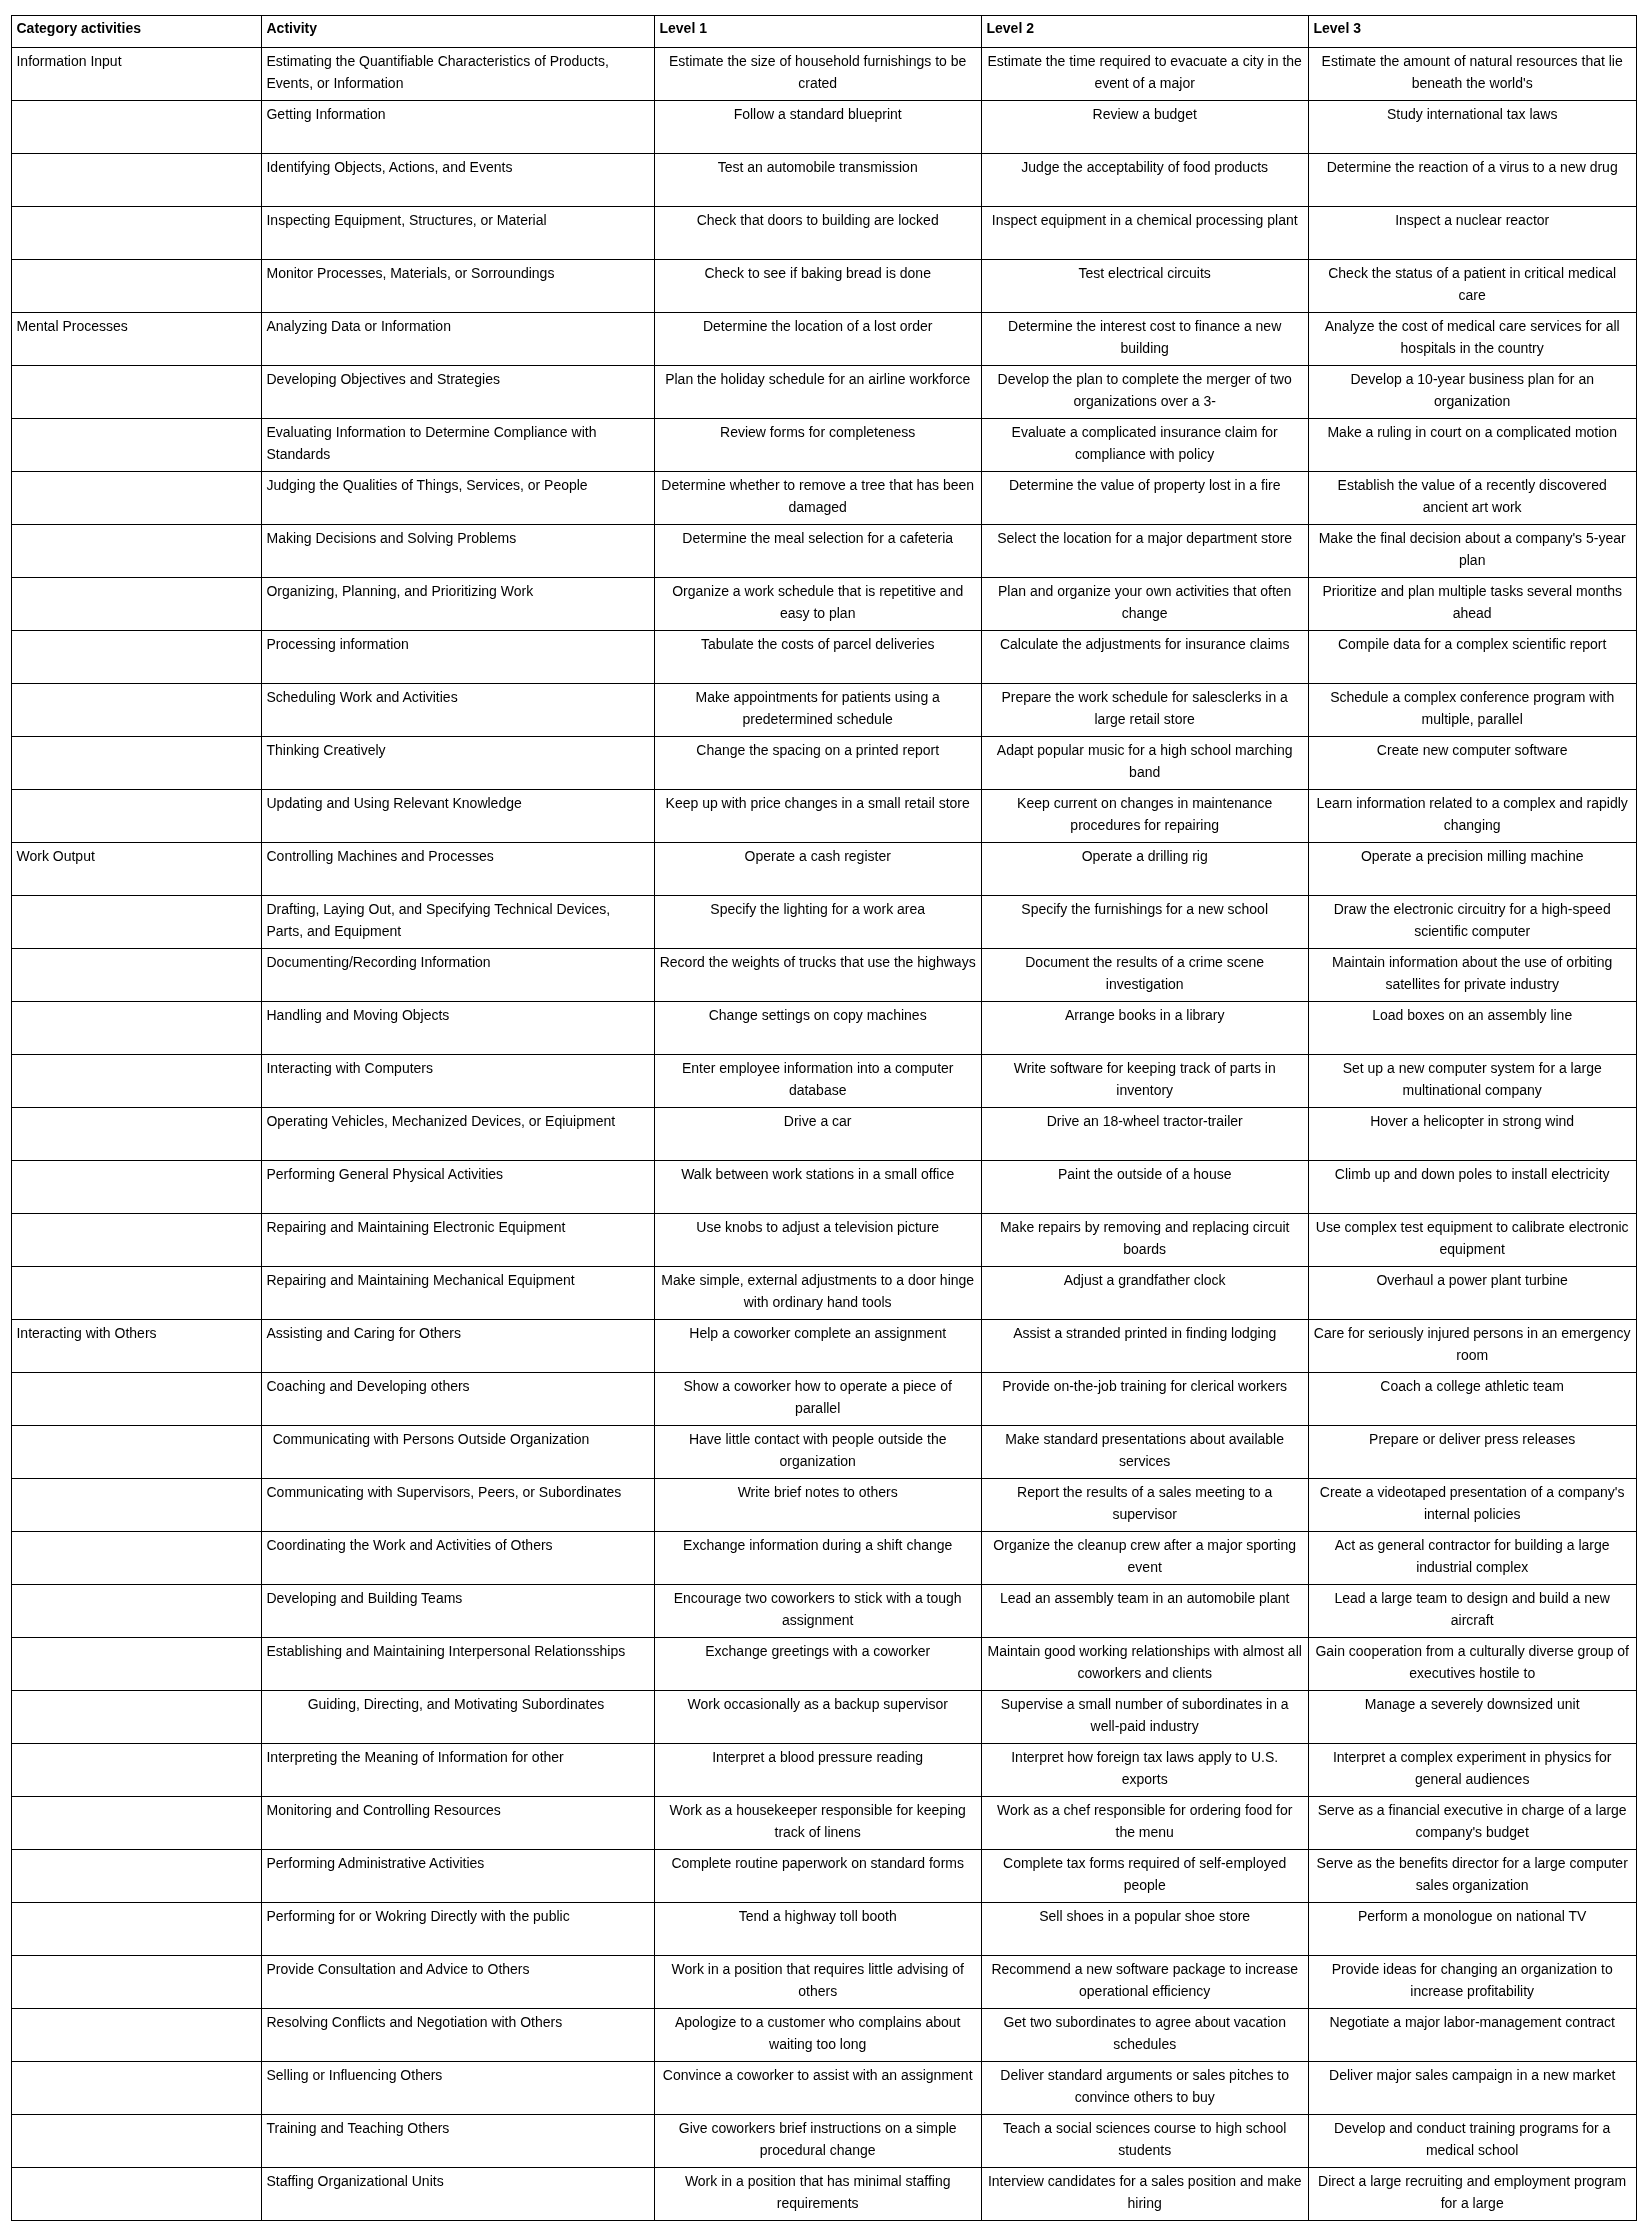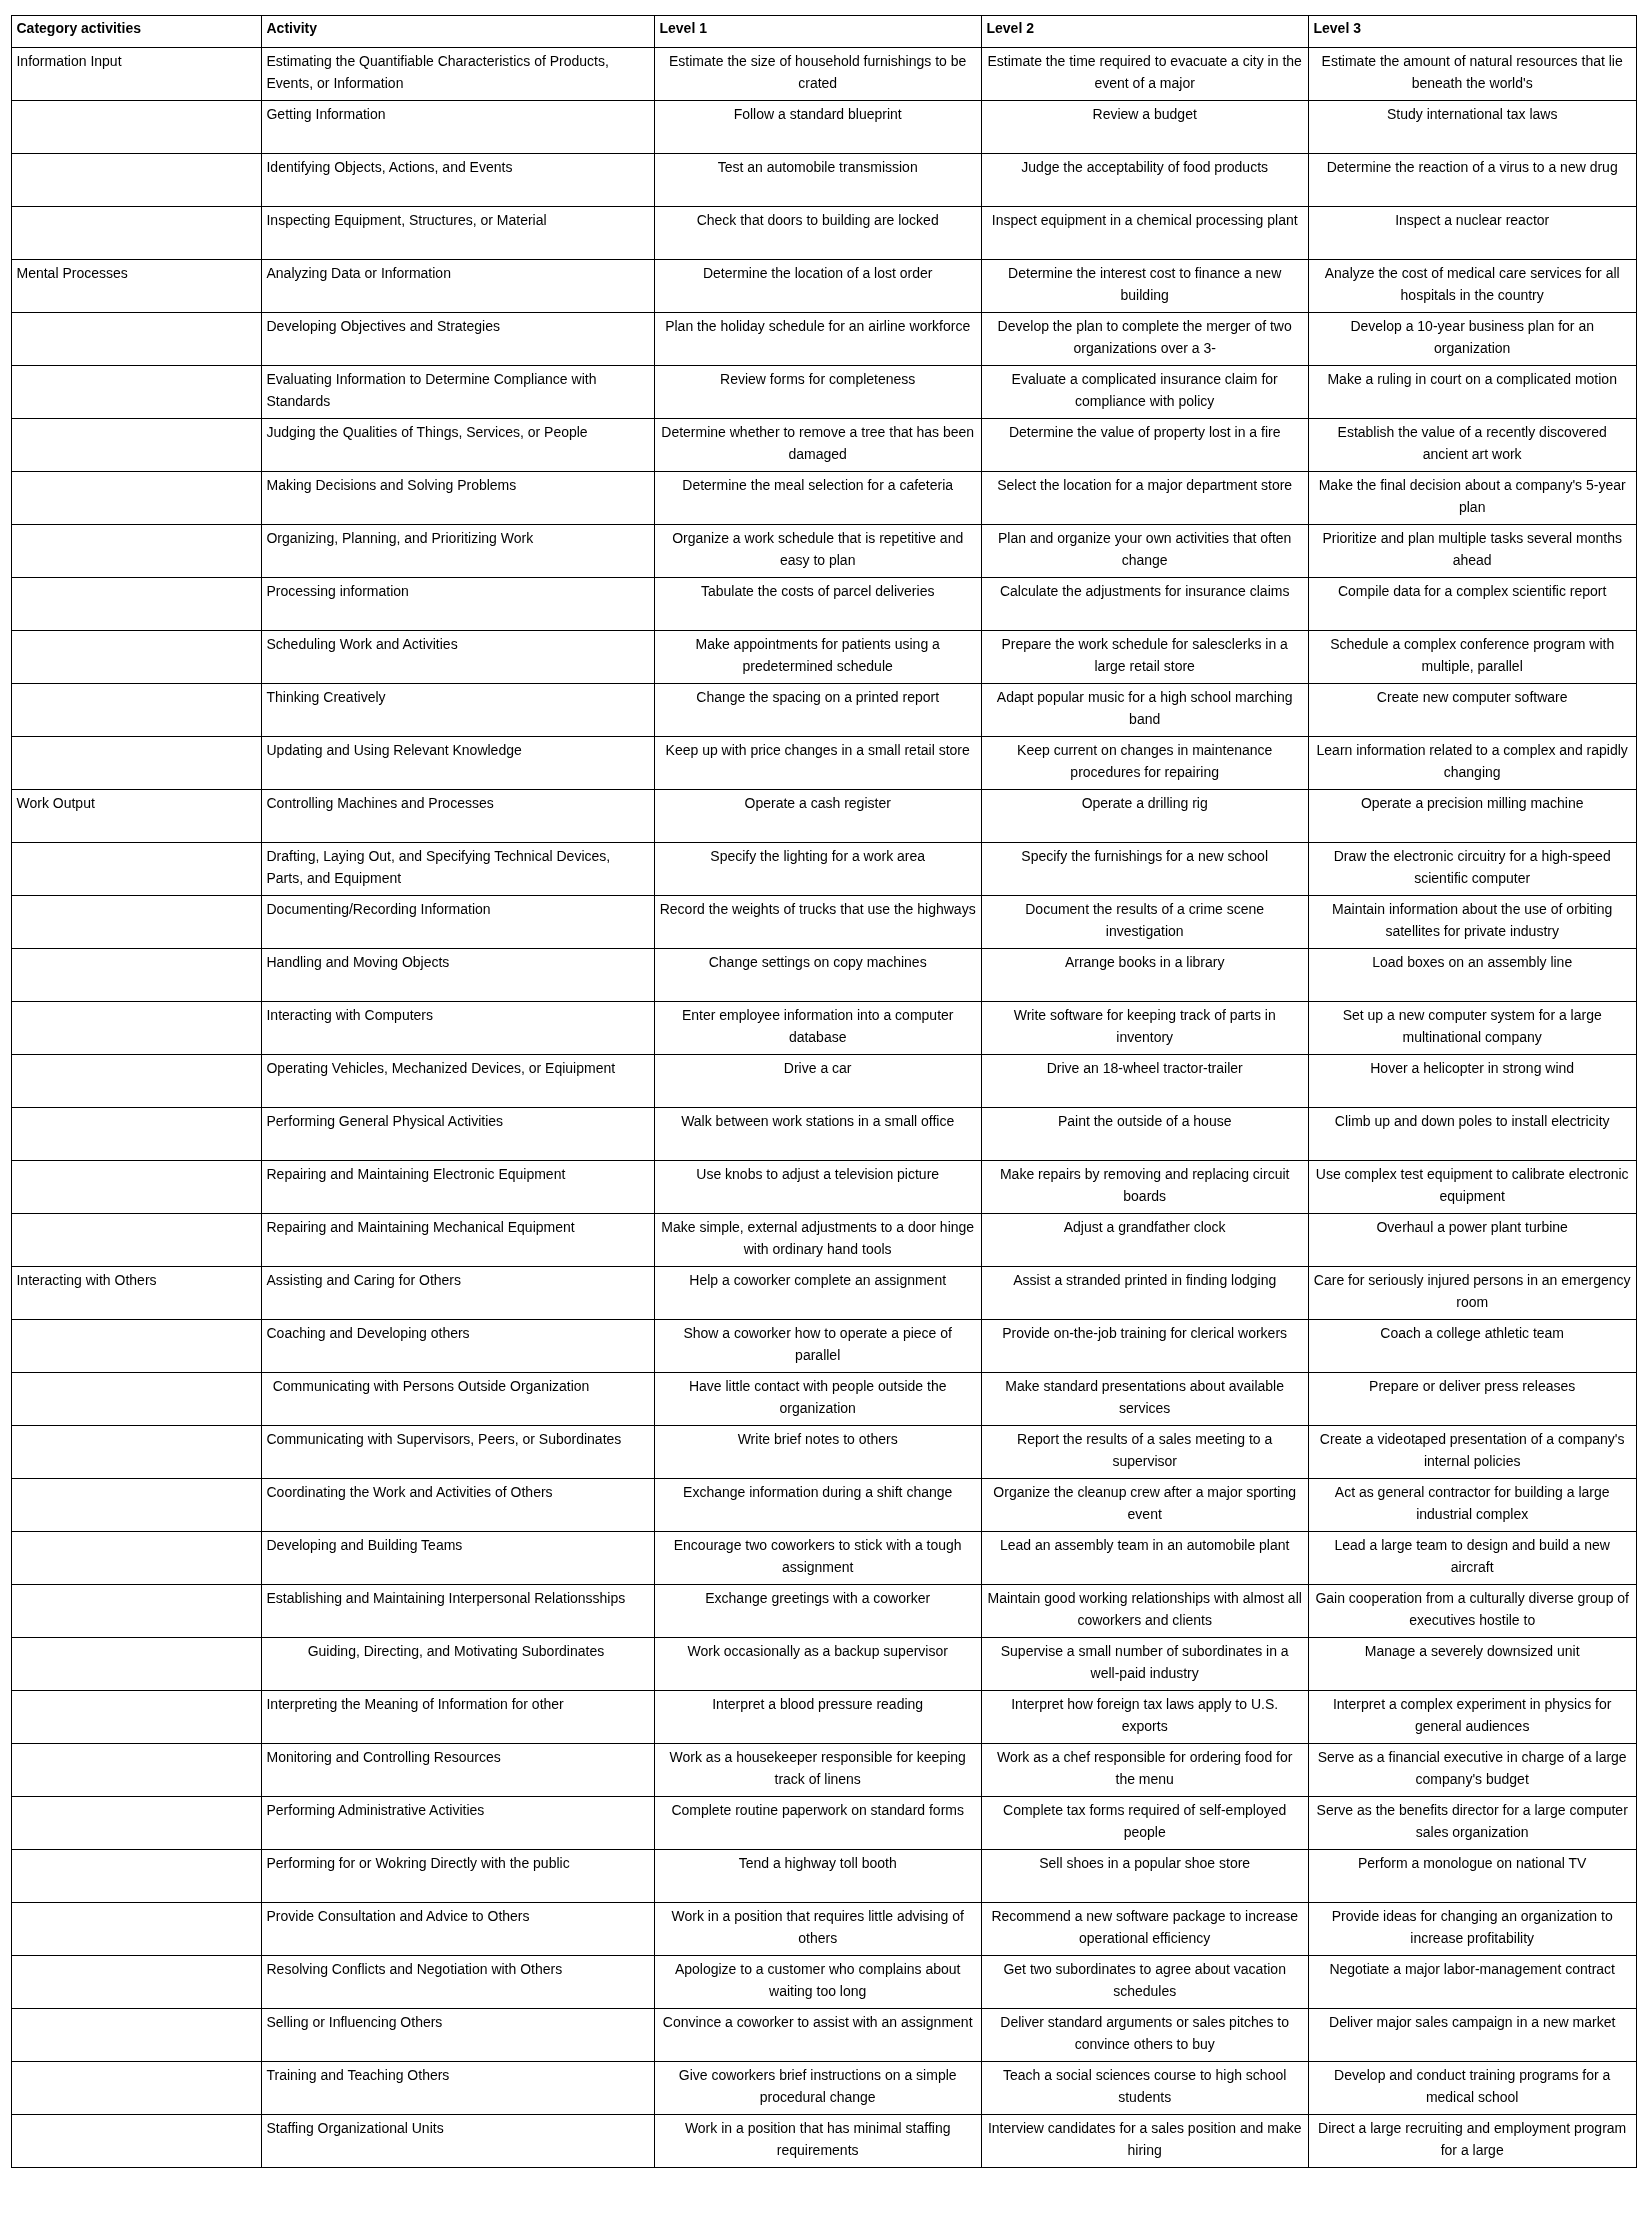--- a/index.html
+++ b/index.html
@@ -116,20 +116,27 @@
           <td class="lev i" style="height: 53px;">Judge the acceptability of food products</td>
           <td class="lev b" style="height: 53px;">Determine the reaction of a virus to a new drug</td>
         </tr>
         <tr class="r">
           <td class="cat" style="height: 53px;"></td>
           <td class="act" style="height: 53px;">Inspecting Equipment, Structures, or Material</td>
           <td class="lev" style="height: 53px;">Check that doors to building are locked</td>
           <td class="lev i" style="height: 53px;">Inspect equipment in a chemical processing plant</td>
           <td class="lev i" style="height: 53px;">Inspect a nuclear reactor</td>
         </tr>
+        <tr class="r">
+          <td class="cat" style="height: 53px;"></td>
+          <td class="act" style="height: 53px;">Monitor Processes, Materials, or Sorroundings</td>
+          <td class="lev" style="height: 53px;">Check to see if baking bread is done</td>
+          <td class="lev" style="height: 53px;">Test electrical circuits</td>
+          <td class="lev b" style="height: 53px;">Check the status of a patient in critical medical care</td>
+        </tr>
         <tr class="r sep">
           <td class="cat" style="height: 53px;">Mental Processes</td>
           <td class="act" style="height: 53px;">Analyzing Data or Information</td>
           <td class="lev" style="height: 53px;">Determine the location of a lost order</td>
           <td class="lev" style="height: 53px;">Determine the interest cost to finance a new building</td>
           <td class="lev b" style="height: 53px;">Analyze the cost of medical care services for all hospitals in the country</td>
         </tr>
         <tr class="r">
           <td class="cat" style="height: 53px;"></td>
           <td class="act" style="height: 53px;">Developing Objectives and Strategies</td>

